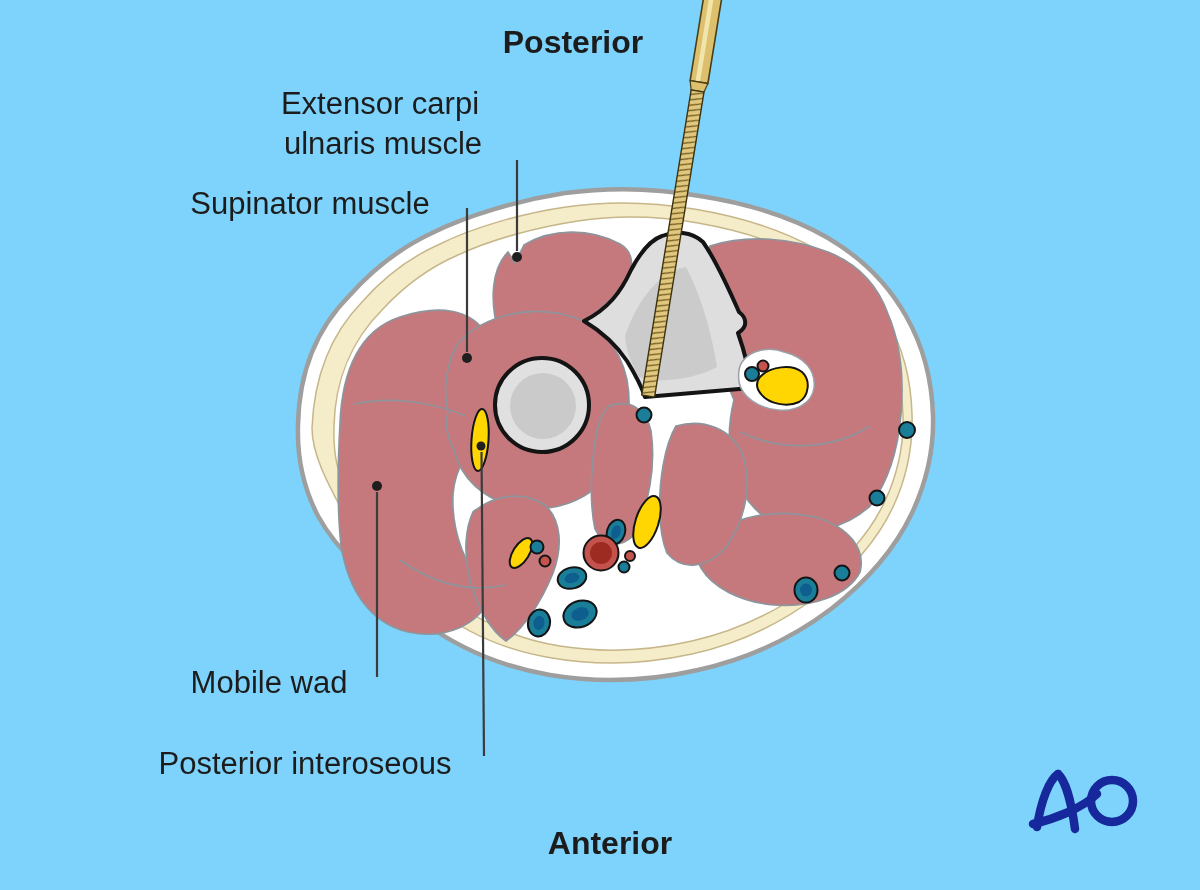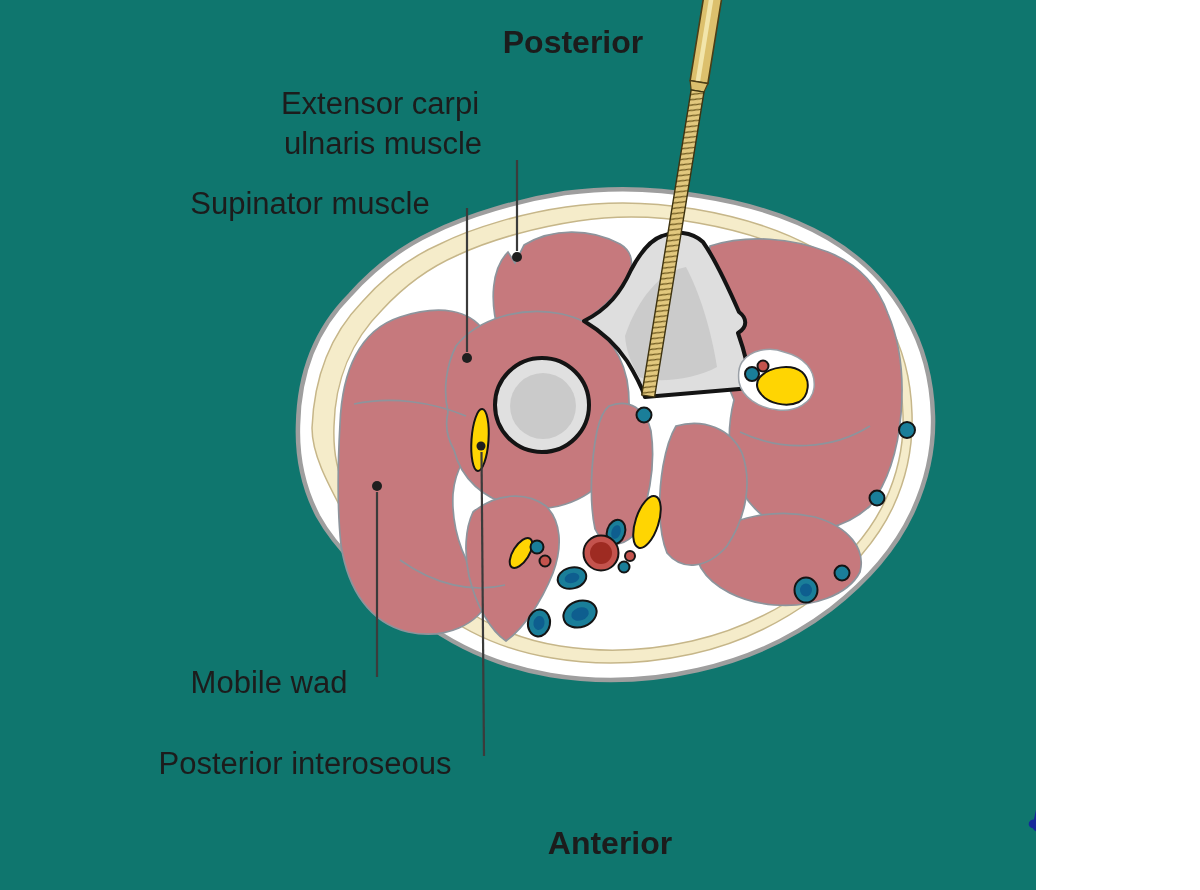--- a/index.html
+++ b/index.html
@@ -1,20 +1,20 @@
 <!DOCTYPE html>
 <html><head>
 <meta charset="utf-8">
 <style>
   html, body { margin: 0; padding: 0; background: #ffffff; }
   .stage {
     position: relative;
-    width: 1036px;
+    width: 1200px;
     height: 890px;
-    background: #0f766e;
+    background: #7dd3fc;
     overflow: hidden;
     font-family: "Liberation Sans", sans-serif;
   }
   svg text {
     font-family: "Liberation Sans", sans-serif;
     fill: #1c1c1c;
   }
   .lbl      { font-size: 31px; }
   .lbl-bold { font-size: 32px; font-weight: bold; }
 </style>

